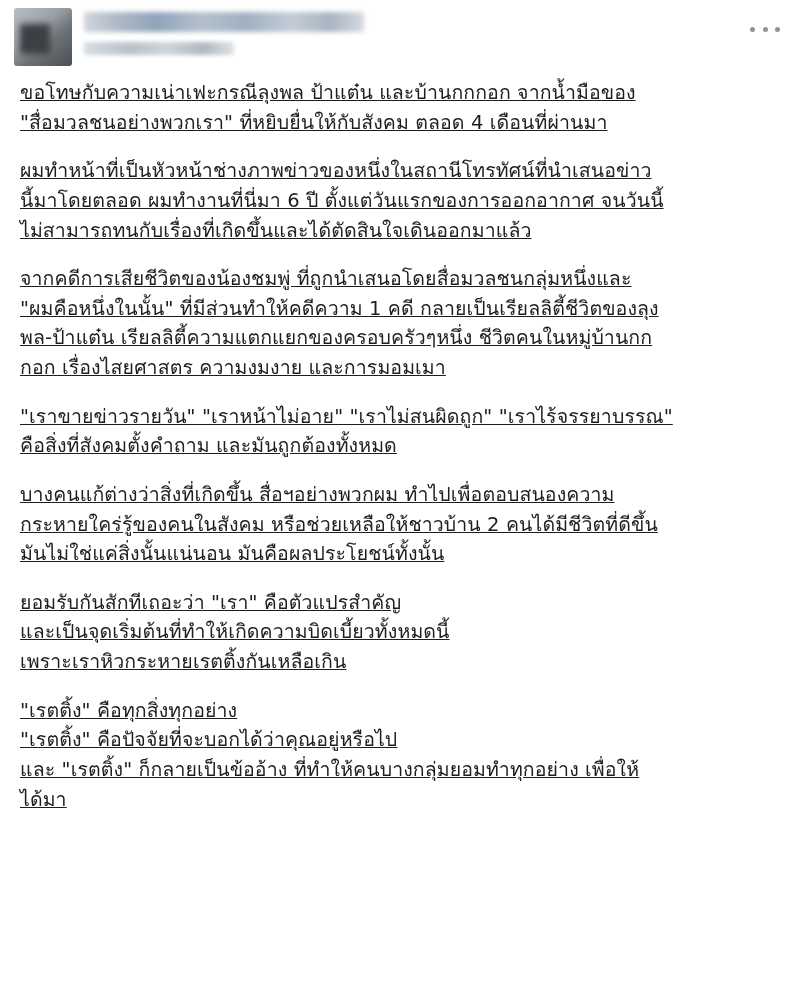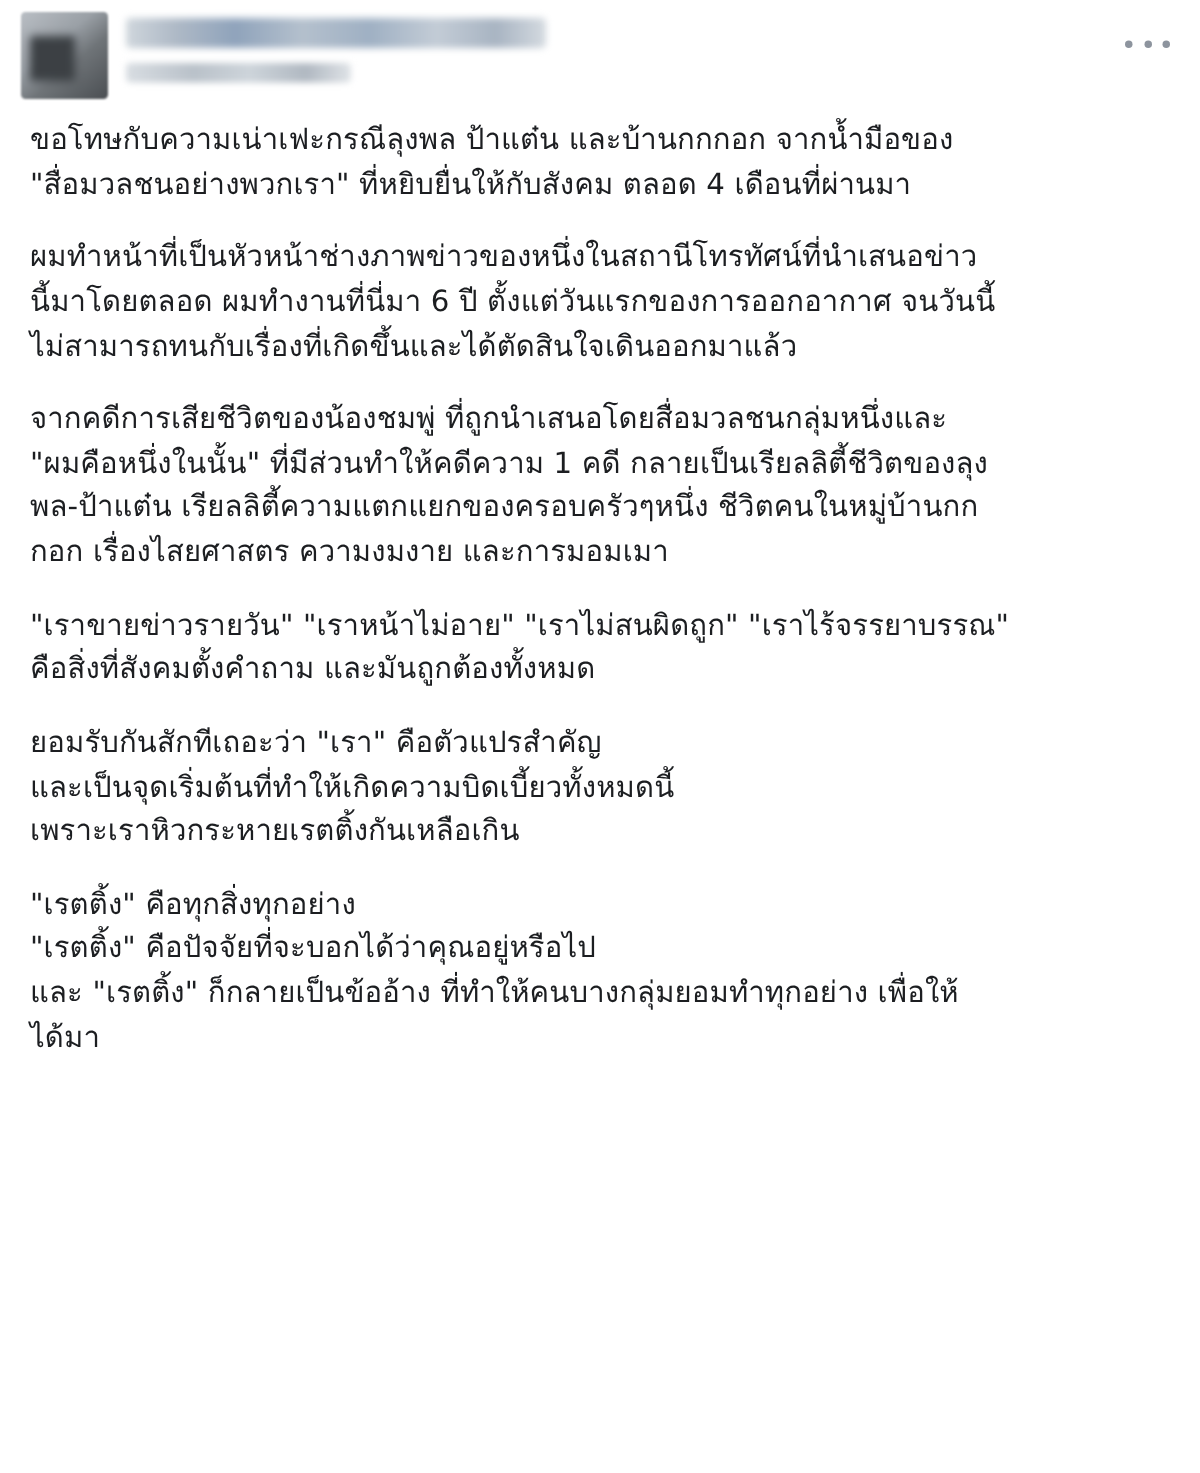--- a/index.html
+++ b/index.html
@@ -93,20 +93,21 @@
     width: 5px;
     height: 5px;
     border-radius: 50%;
     background: #8d949e;
   }
 
   
   .post-body {
     padding: 4px 20px 0 20px;
     box-sizing: border-box;
+    text-decoration: underline;
   }
   .para {
     font-size: 19.5px;
     line-height: 1.52;
     color: #1c1e21;
     margin: 0 0 19px 0;
     white-space: pre-wrap;
     word-break: break-word;
     letter-spacing: 0.1px;
   }
@@ -135,20 +136,23 @@
 "สื่อมวลชนอย่างพวกเรา" ที่หยิบยื่นให้กับสังคม ตลอด 4 เดือนที่ผ่านมา</p>
     <p class="para">ผมทำหน้าที่เป็นหัวหน้าช่างภาพข่าวของหนึ่งในสถานีโทรทัศน์ที่นำเสนอข่าว
 นี้มาโดยตลอด ผมทำงานที่นี่มา 6 ปี ตั้งแต่วันแรกของการออกอากาศ จนวันนี้
 ไม่สามารถทนกับเรื่องที่เกิดขึ้นและได้ตัดสินใจเดินออกมาแล้ว</p>
     <p class="para">จากคดีการเสียชีวิตของน้องชมพู่ ที่ถูกนำเสนอโดยสื่อมวลชนกลุ่มหนึ่งและ
 "ผมคือหนึ่งในนั้น" ที่มีส่วนทำให้คดีความ 1 คดี กลายเป็นเรียลลิตี้ชีวิตของลุง
 พล-ป้าแต๋น เรียลลิตี้ความแตกแยกของครอบครัวๆหนึ่ง ชีวิตคนในหมู่บ้านกก
 กอก เรื่องไสยศาสตร ความงมงาย และการมอมเมา</p>
     <p class="para">"เราขายข่าวรายวัน" "เราหน้าไม่อาย" "เราไม่สนผิดถูก" "เราไร้จรรยาบรรณ"
 คือสิ่งที่สังคมตั้งคำถาม และมันถูกต้องทั้งหมด</p>
+    <p class="para">บางคนแก้ต่างว่าสิ่งที่เกิดขึ้น สื่อฯอย่างพวกผม ทำไปเพื่อตอบสนองความ
+กระหายใคร่รู้ของคนในสังคม หรือช่วยเหลือให้ชาวบ้าน 2 คนได้มีชีวิตที่ดีขึ้น
+มันไม่ใช่แค่สิ่งนั้นแน่นอน มันคือผลประโยชน์ทั้งนั้น</p>
     <p class="para">ยอมรับกันสักทีเถอะว่า "เรา" คือตัวแปรสำคัญ
 และเป็นจุดเริ่มต้นที่ทำให้เกิดความบิดเบี้ยวทั้งหมดนี้
 เพราะเราหิวกระหายเรตติ้งกันเหลือเกิน</p>
     <p class="para">"เรตติ้ง" คือทุกสิ่งทุกอย่าง
 "เรตติ้ง" คือปัจจัยที่จะบอกได้ว่าคุณอยู่หรือไป
 และ "เรตติ้ง" ก็กลายเป็นข้ออ้าง ที่ทำให้คนบางกลุ่มยอมทำทุกอย่าง เพื่อให้
 ได้มา</p>
   </div>
 
 </div>

